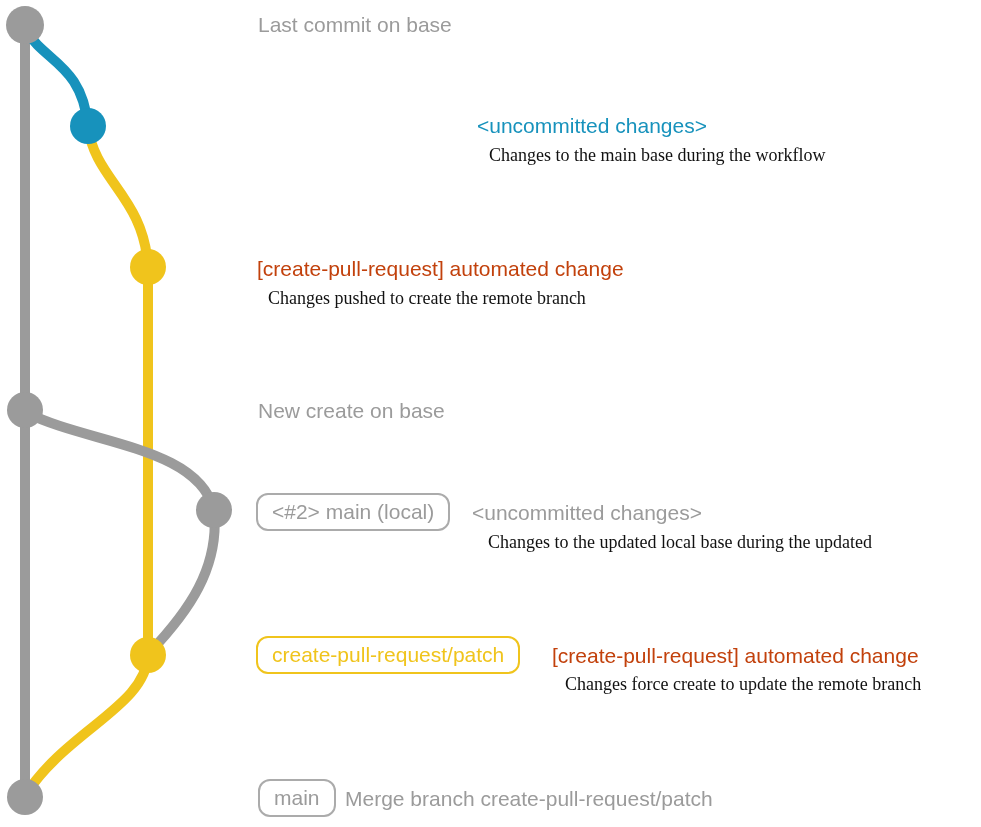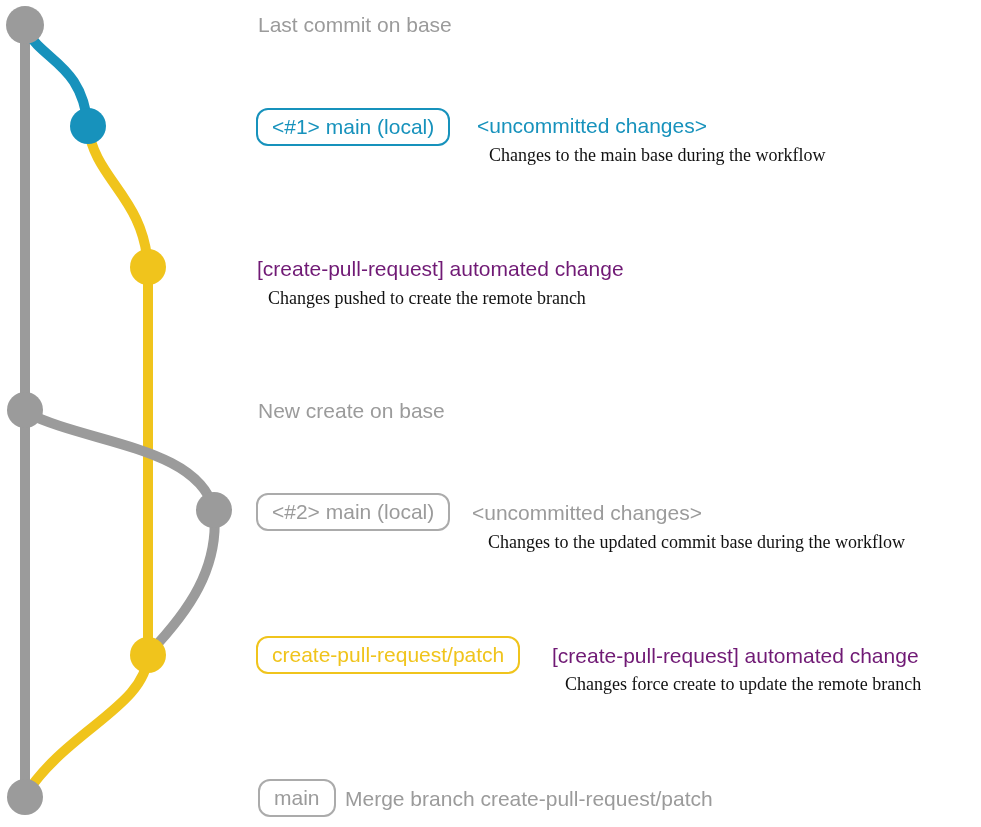--- a/index.html
+++ b/index.html
@@ -28,21 +28,21 @@
     font-family: "Liberation Sans", "DejaVu Sans", sans-serif;
     font-size: 21px;
   }
   .serif {
     font-family: "Liberation Serif", "DejaVu Serif", serif;
     font-size: 18px;
     color: #111111;
   }
   .gray   { color: #9B9B9B; }
   .blue   { color: #1792BC; }
-  .yellow { color: #701a75; }
+  .yellow { color: #c2410c; }
   .badge {
     position: absolute;
     white-space: nowrap;
     font-family: "Liberation Sans", "DejaVu Sans", sans-serif;
     font-size: 21px;
     padding: 5px 14px;
     border: 2px solid;
     border-radius: 12px;
     background: #ffffff;
     line-height: 1.15;
@@ -72,32 +72,31 @@
     <circle cx="88" cy="126" r="18" fill="#1792BC"></circle>
     <circle cx="148" cy="267" r="18" fill="#F0C41C"></circle>
     <circle cx="25" cy="410" r="18" fill="#9B9B9B"></circle>
     <circle cx="214" cy="510" r="18" fill="#9B9B9B"></circle>
     <circle cx="148" cy="655" r="18" fill="#F0C41C"></circle>
     <circle cx="25" cy="797" r="18" fill="#9B9B9B"></circle>
   </svg>
 
   <div class="label sans gray" style="left:258px; top:13px">Last commit on base</div>
 
-  <div class="badge blue" style="left:256px; top:108px">&lt;#1&gt; main (local)</div>
   <div class="label sans blue" style="left:477px; top:114px">&lt;uncommitted changes&gt;</div>
   <div class="label serif" style="left:489px; top:146px">Changes to the main base during the workflow</div>
 
   <div class="label sans yellow" style="left:257px; top:257px">[create-pull-request] automated change</div>
   <div class="label serif" style="left:268px; top:289px">Changes pushed to create the remote branch</div>
 
   <div class="label sans gray" style="left:258px; top:399px">New create on base</div>
 
   <div class="badge gray" style="left:256px; top:493px">&lt;#2&gt; main (local)</div>
   <div class="label sans gray" style="left:472px; top:501px">&lt;uncommitted changes&gt;</div>
-  <div class="label serif" style="left:488px; top:533px">Changes to the updated commit base during the workflow</div>
+  <div class="label serif" style="left:488px; top:533px">Changes to the updated local base during the updated</div>
 
   <div class="badge yellow" style="left:256px; top:636px">create-pull-request/patch</div>
   <div class="label sans yellow" style="left:552px; top:644px">[create-pull-request] automated change</div>
   <div class="label serif" style="left:565px; top:675px">Changes force create to update the remote branch</div>
 
   <div class="badge gray" style="left:258px; top:779px">main</div>
   <div class="label sans gray" style="left:345px; top:787px">Merge branch create-pull-request/patch</div>
 
 </div>
 

